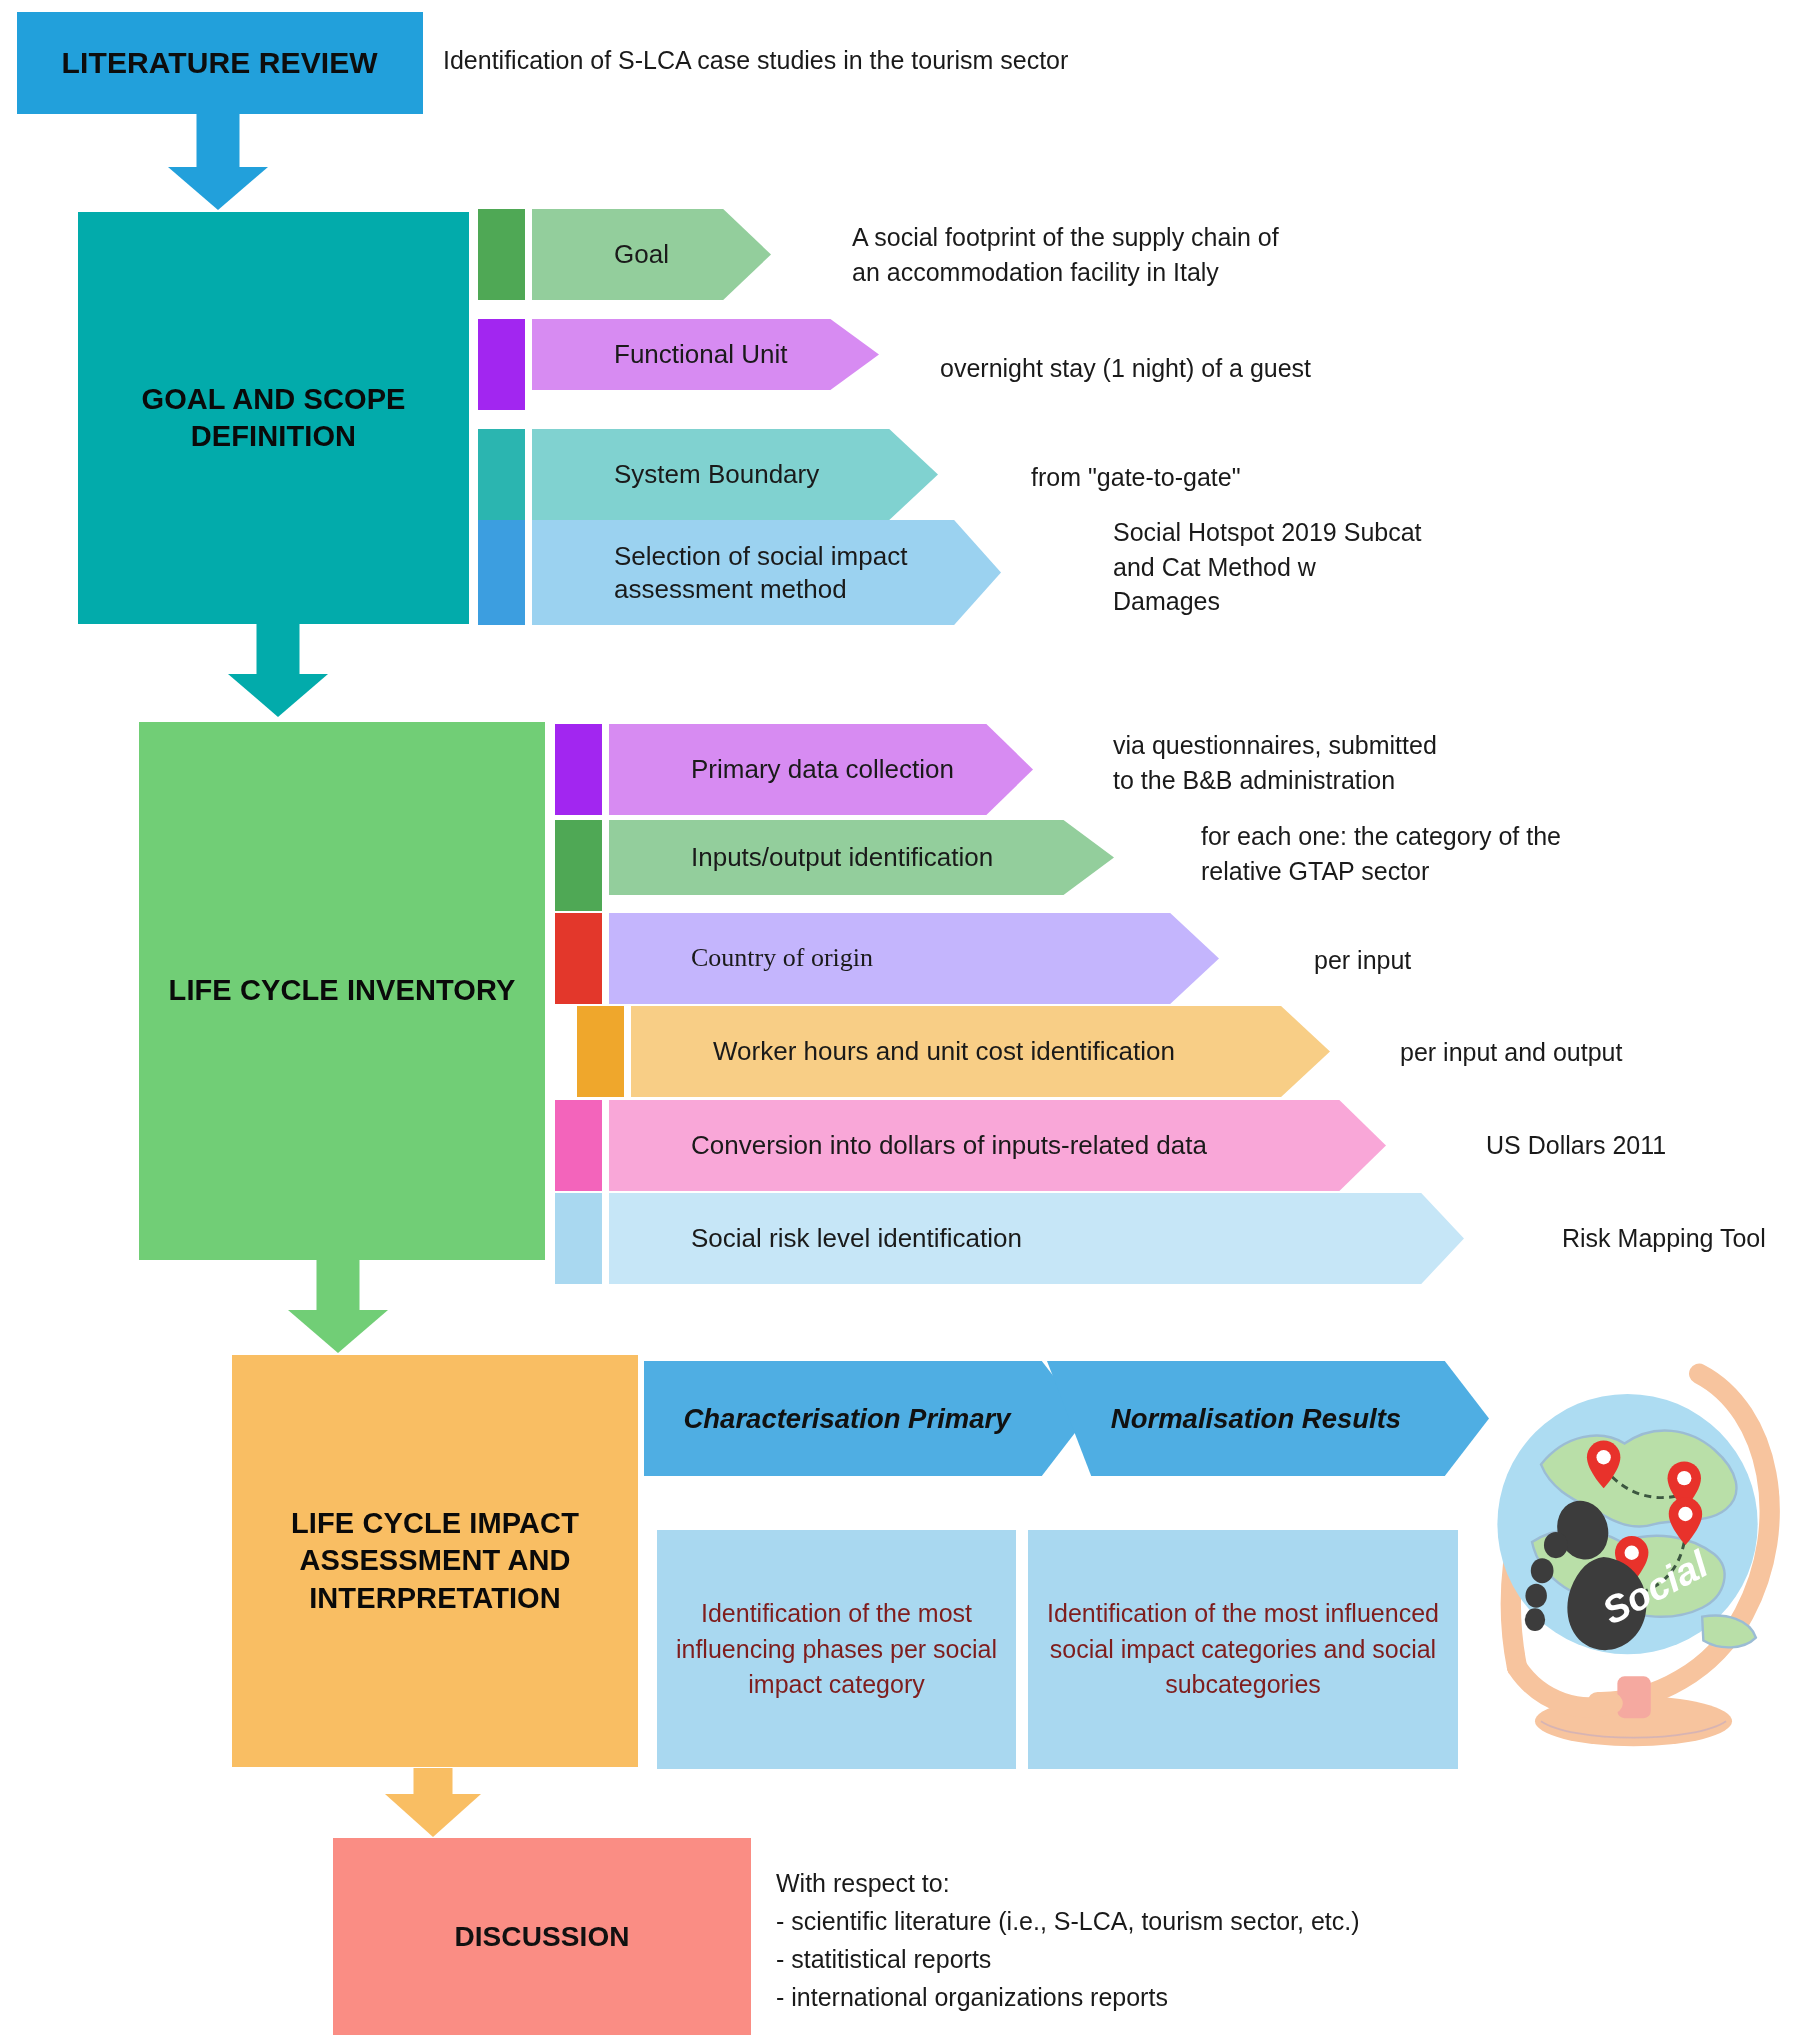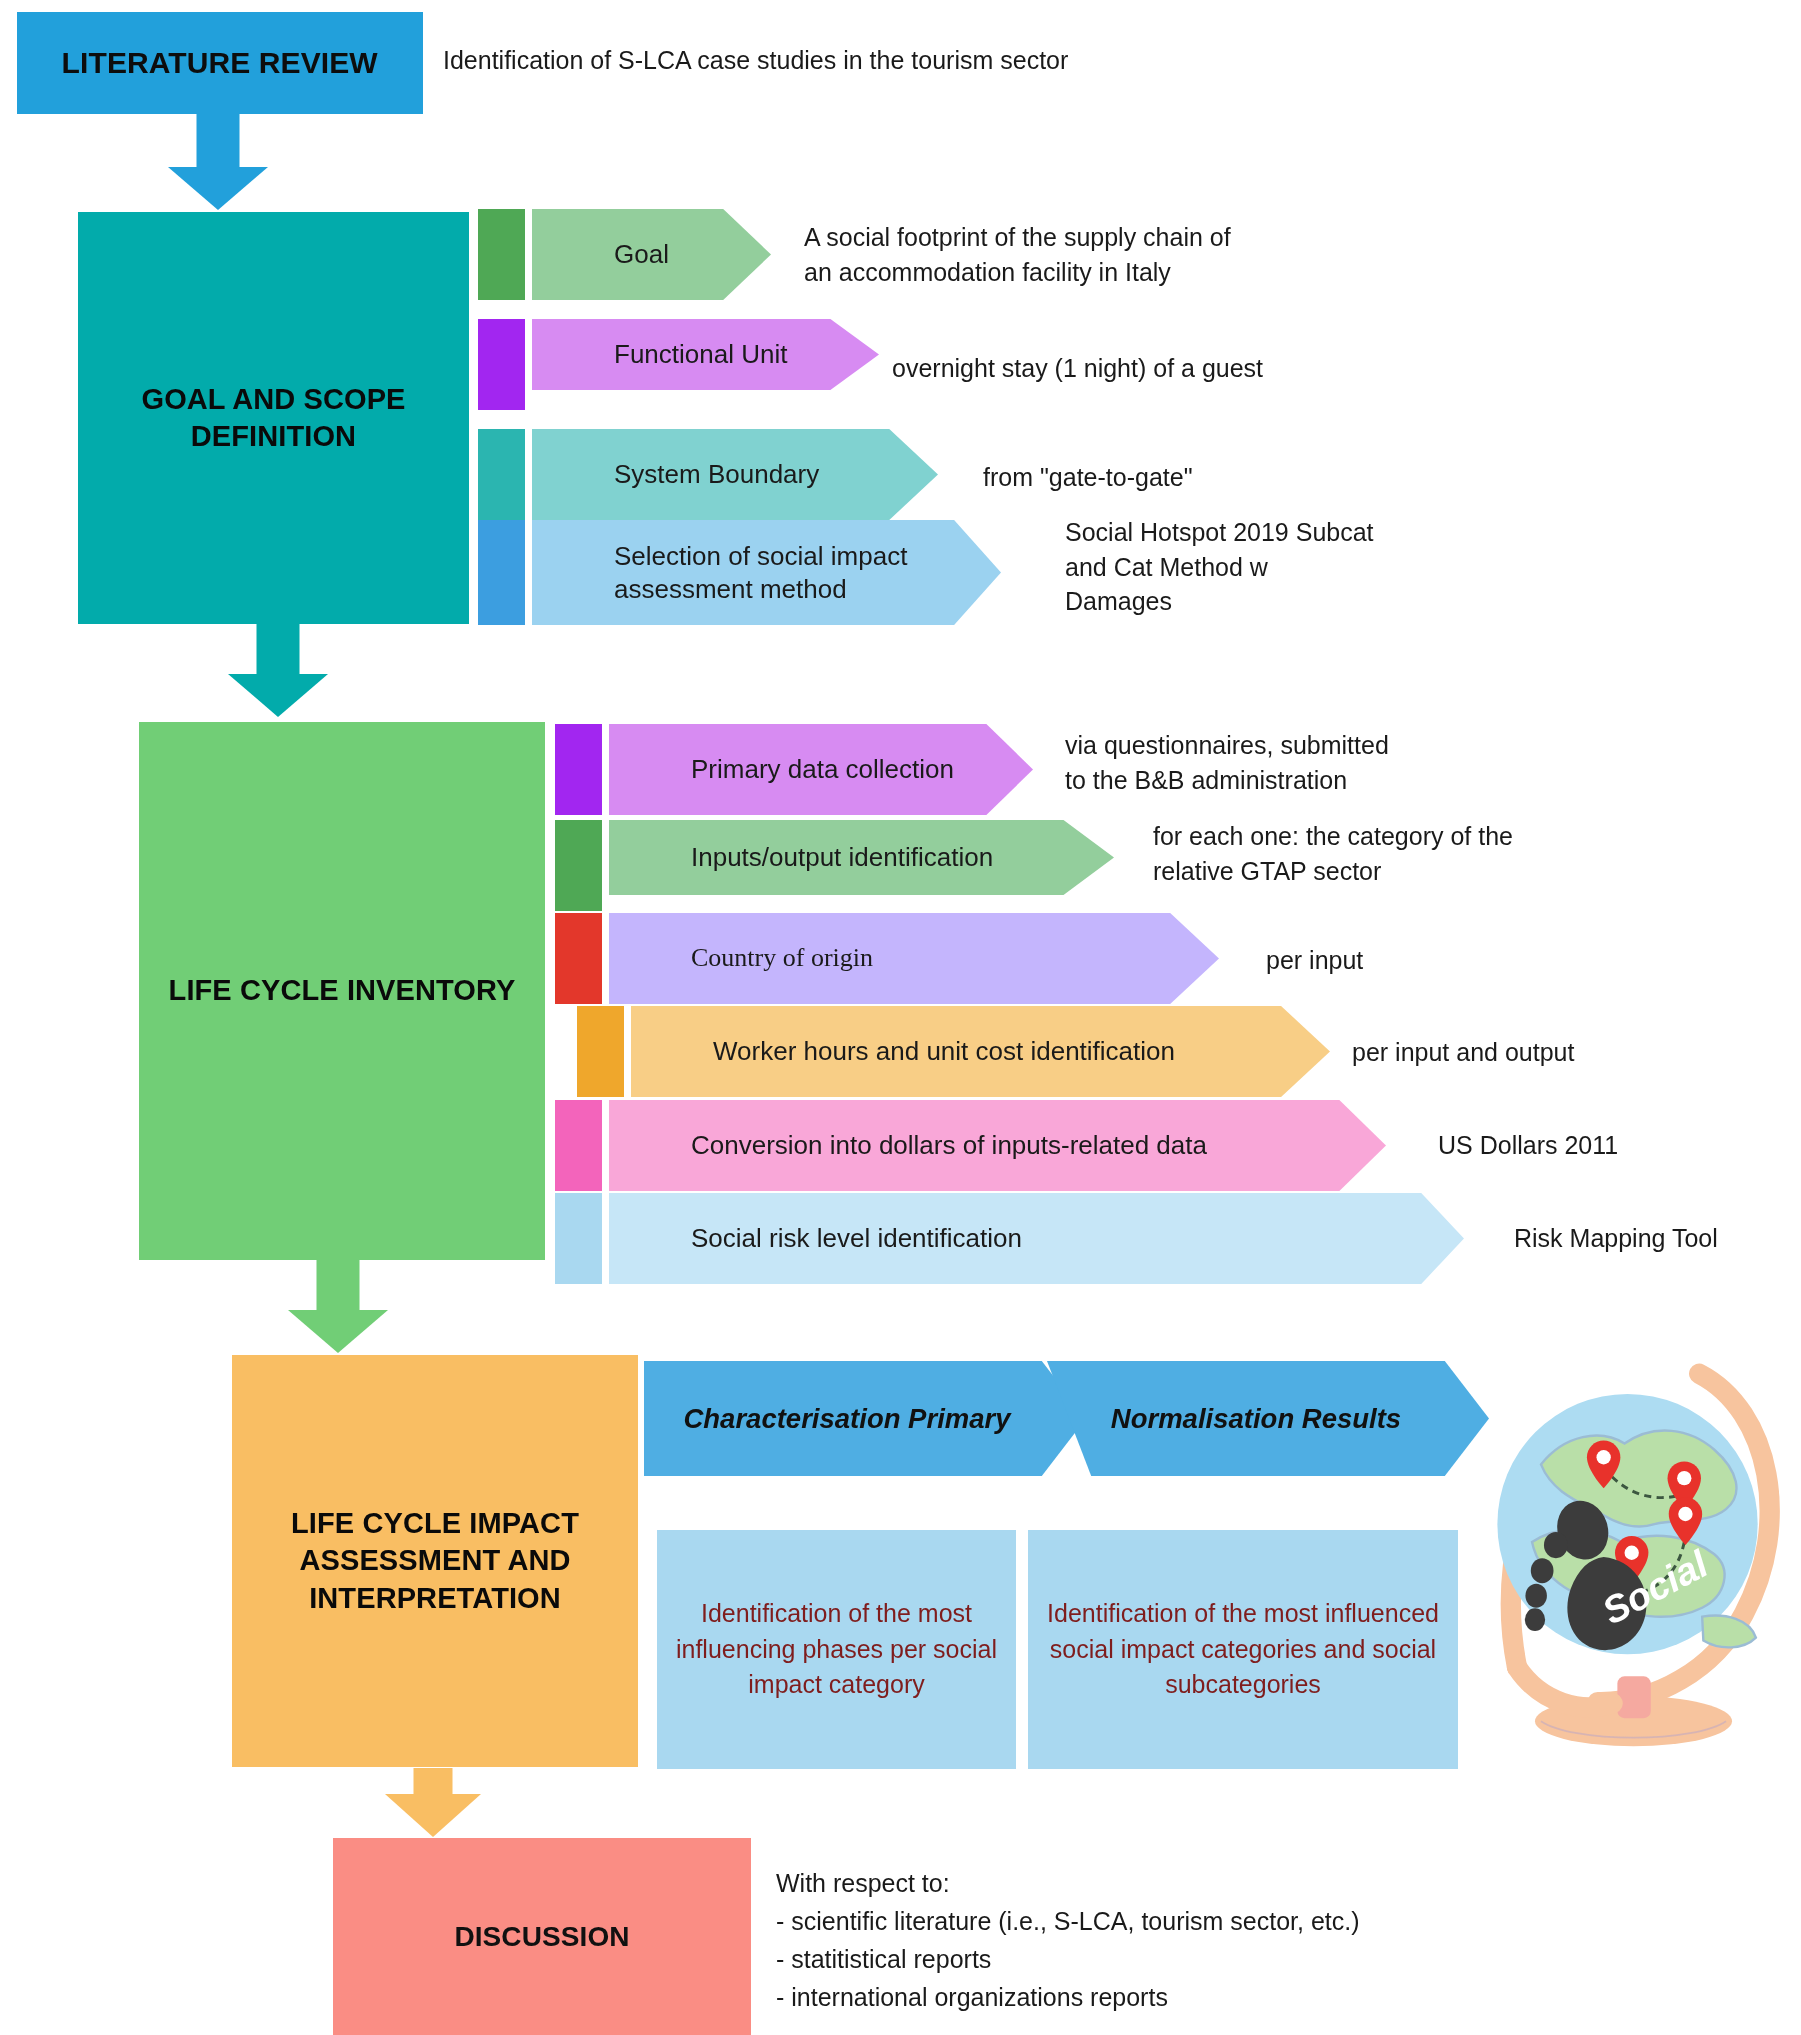--- a/index.html
+++ b/index.html
@@ -72,20 +72,21 @@
     line-height: 1.25;
     white-space: nowrap;
     margin-left: 47px;
   }
   .chev-note {
     position: absolute;
     font-size: 25px;
     line-height: 1.38;
     color: #1a1a1a;
     white-space: pre-line;
+    margin-left: 48px;
   }
 
   
   .res-chev {
     position: absolute;
     display: flex;
     align-items: center;
     justify-content: center;
     font-style: italic;
     font-weight: bold;

